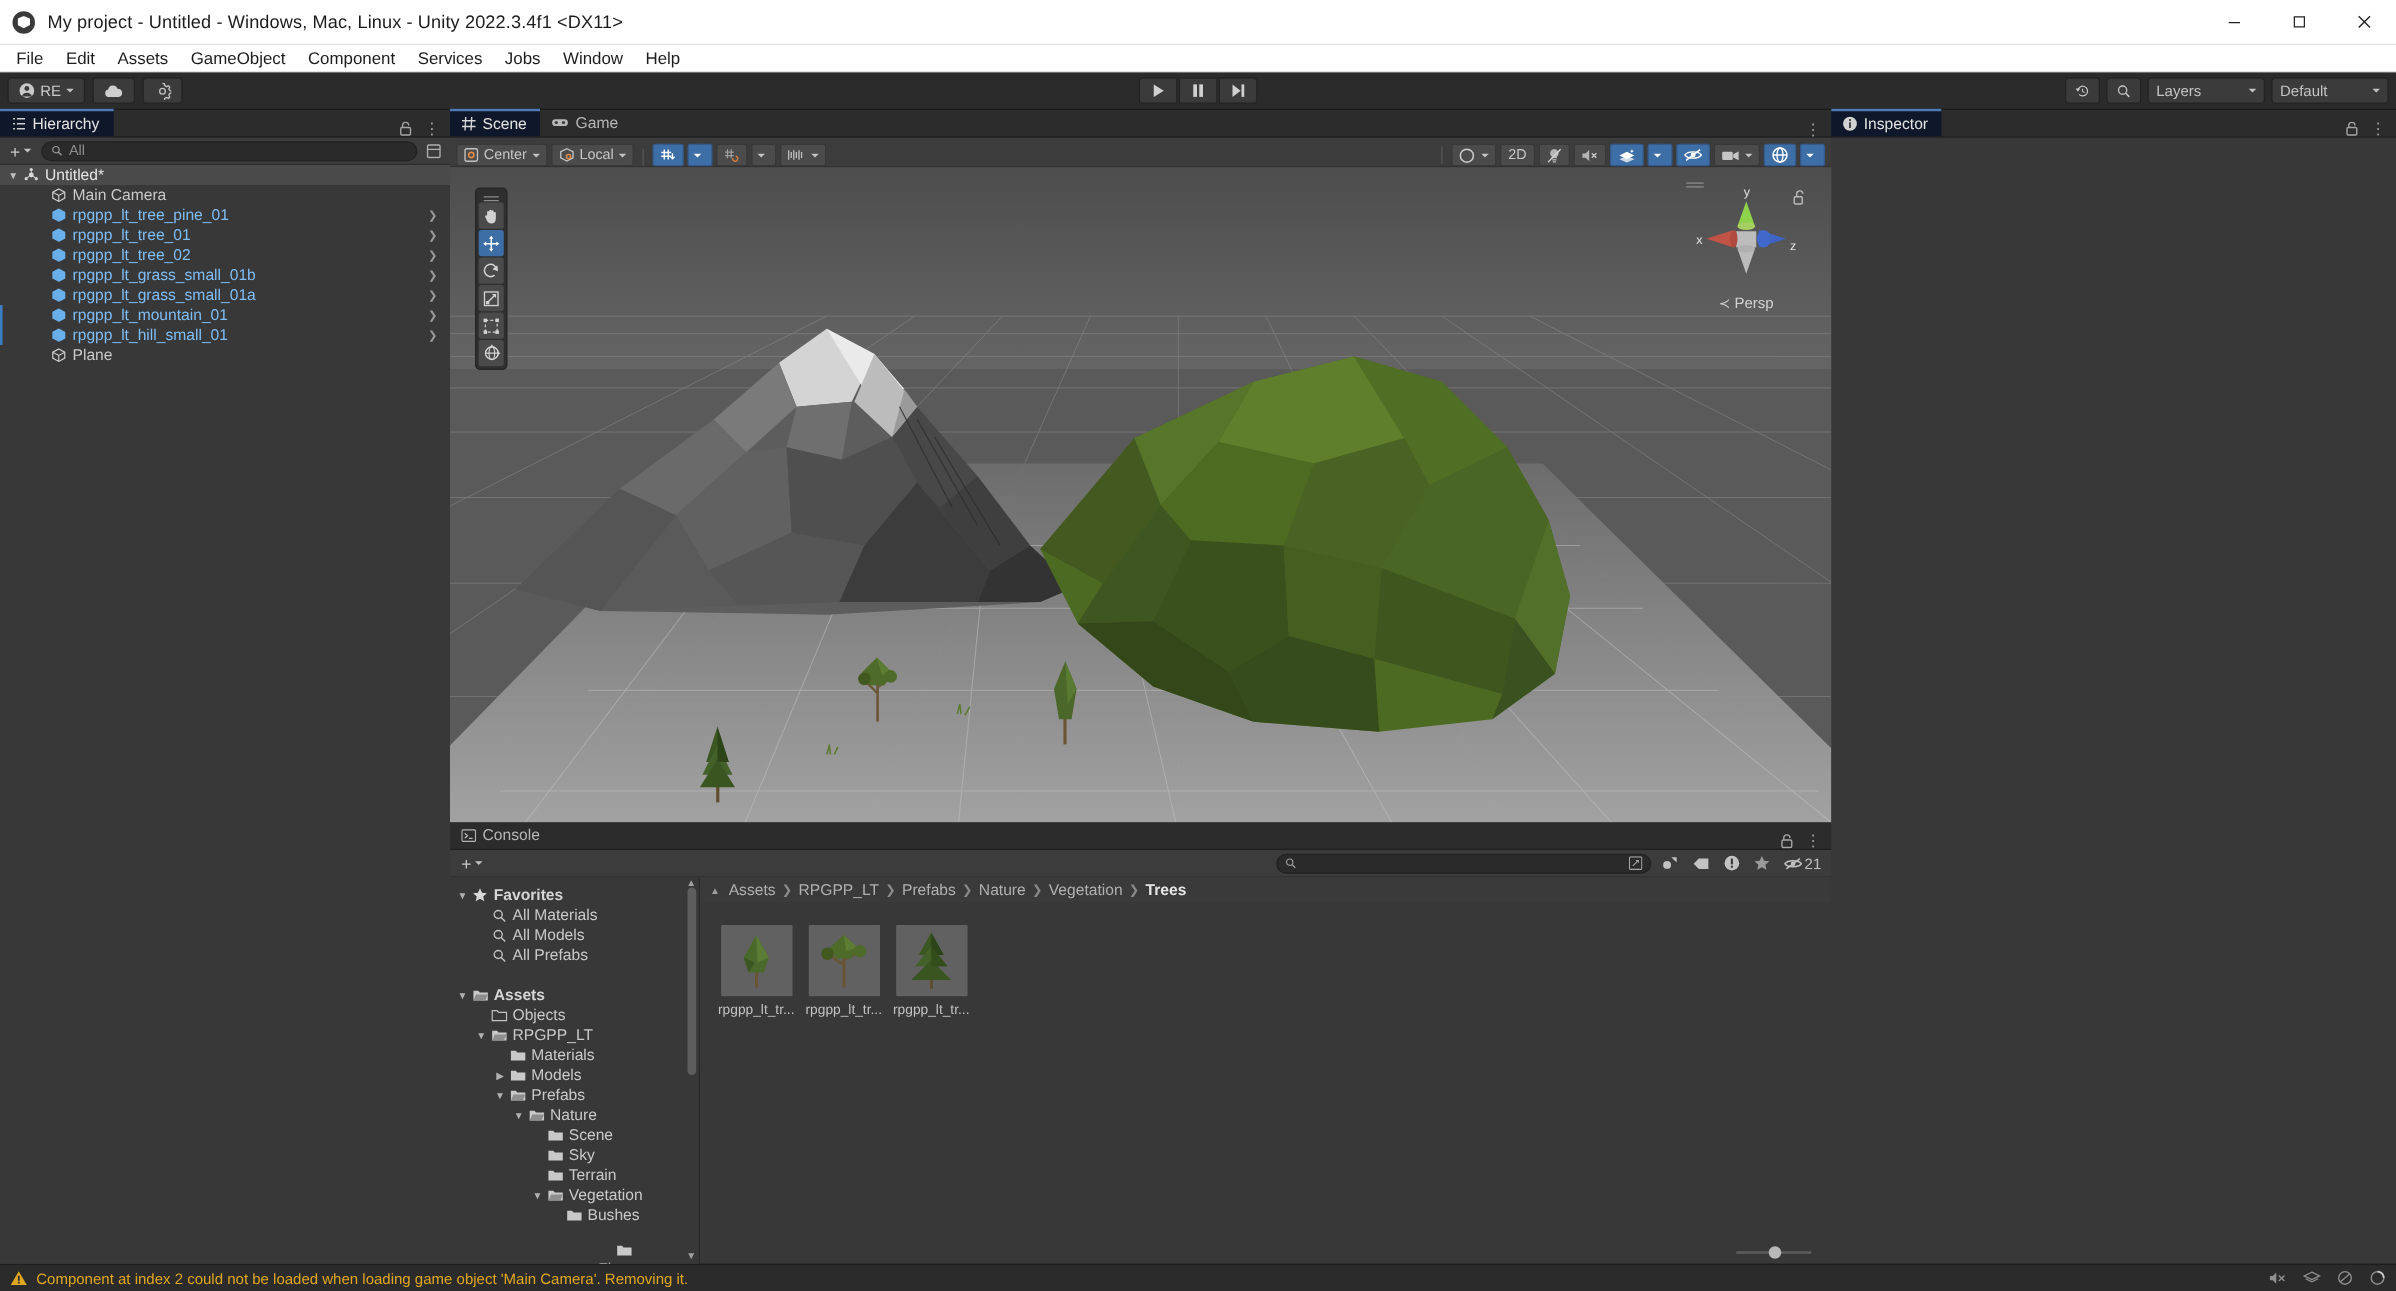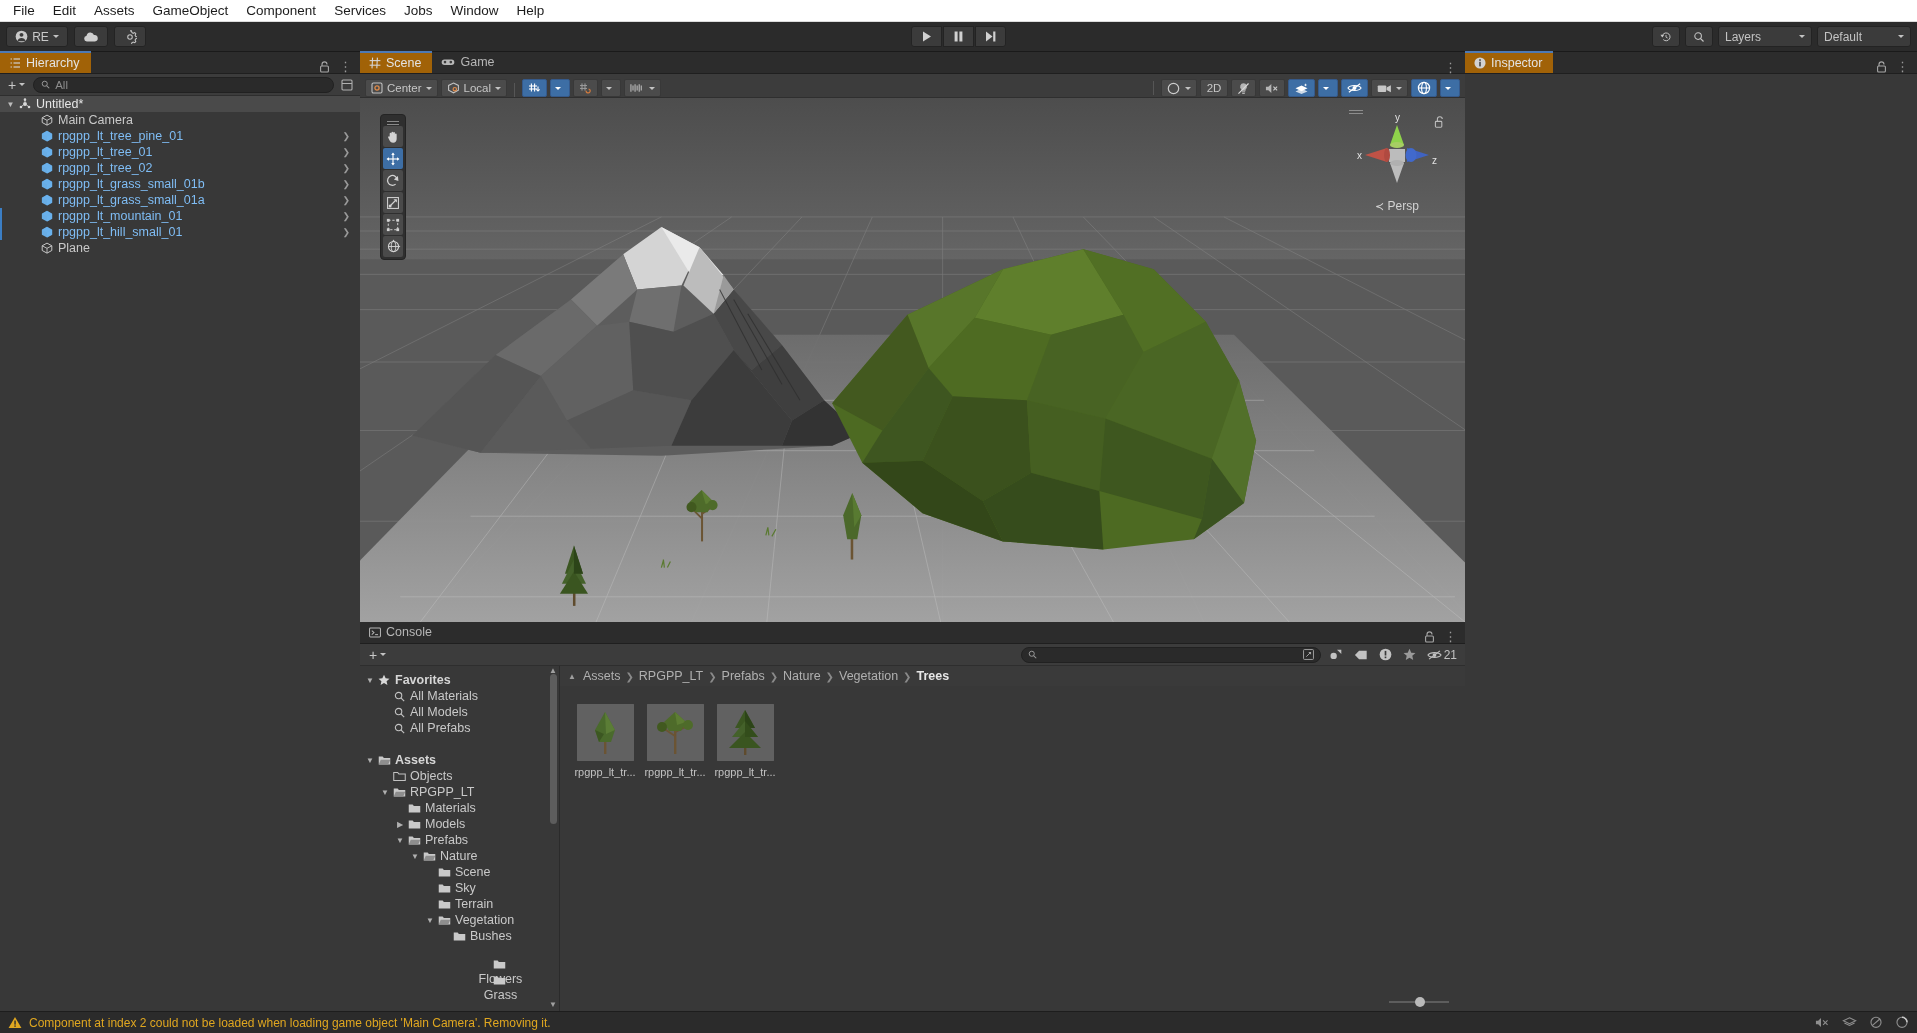--- a/index.html
+++ b/index.html
@@ -83,21 +83,21 @@
   
   .panel { background: #383838; display: flex; flex-direction: column; min-height: 0; }
   .panel-tabs {
     height: 22px; background: #2c2c2c; display: flex; align-items: flex-end; flex: 0 0 22px;
     position: relative; border-bottom: 1px solid #1f1f1f;
   }
   .ptab {
     height: 22px; display: flex; align-items: center; gap: 5px; padding: 0 11px 0 9px;
     font-size: 12.5px; color: #b6b6b6; cursor: pointer; background: transparent;
   }
-  .ptab.active { background: #a16207; color: #e3e3e3; border-top: 2px solid #4e7ab5; }
+  .ptab.active { background: #0f172a; color: #e3e3e3; border-top: 2px solid #4e7ab5; }
   .ptab-right {
     margin-left: auto; display: flex; align-items: center; gap: 9px; padding-right: 8px; color: #9a9a9a;
   }
   .dots-v { font-size: 13px; line-height: 10px; letter-spacing: 0; cursor: pointer; }
 
   
   .hier-toolbar {
     height: 22px; background: #3c3c3c; display: flex; align-items: center; gap: 4px;
     padding: 0 4px; flex: 0 0 22px; border-bottom: 1px solid #2e2e2e;
   }
@@ -235,20 +235,42 @@
     padding: 0 8px; border-top: 1px solid #1d1d1d; font-size: 12px; color: #e0a720;
   }
   .status-icons { margin-left: auto; display: flex; align-items: center; gap: 12px; color: #8f8f8f; }
   svg { display: block; }
 </style>
 </head>
 <body>
 
 <div class="app">
 
+  <div class="titlebar">
+    <div class="unity-logo"></div>
+    <div class="wtitle">My project - Untitled - Windows, Mac, Linux - Unity 2022.3.4f1 &lt;DX11&gt;</div>
+    <div class="wbtns">
+      <div class="wbtn">
+        <svg width="11" height="11" viewBox="0 0 11 11">
+            <line x1="1" y1="6" x2="10" y2="6" stroke="#222" stroke-width="1"></line>
+          </svg>
+      </div>
+      <div class="wbtn">
+        <svg width="11" height="11" viewBox="0 0 11 11">
+            <rect x="1.5" y="1.5" width="8" height="8" fill="none" stroke="#222" stroke-width="1"></rect>
+          </svg>
+      </div>
+      <div class="wbtn close">
+        <svg width="11" height="11" viewBox="0 0 11 11">
+            <line x1="1" y1="1" x2="10" y2="10" stroke="currentColor" stroke-width="1.1"></line>
+            <line x1="10" y1="1" x2="1" y2="10" stroke="currentColor" stroke-width="1.1"></line>
+          </svg>
+      </div>
+    </div>
+  </div>
 
   <div class="menubar">
     <div class="mitem">File</div>
     <div class="mitem">Edit</div>
     <div class="mitem">Assets</div>
     <div class="mitem">GameObject</div>
     <div class="mitem">Component</div>
     <div class="mitem">Services</div>
     <div class="mitem">Jobs</div>
     <div class="mitem">Window</div>

